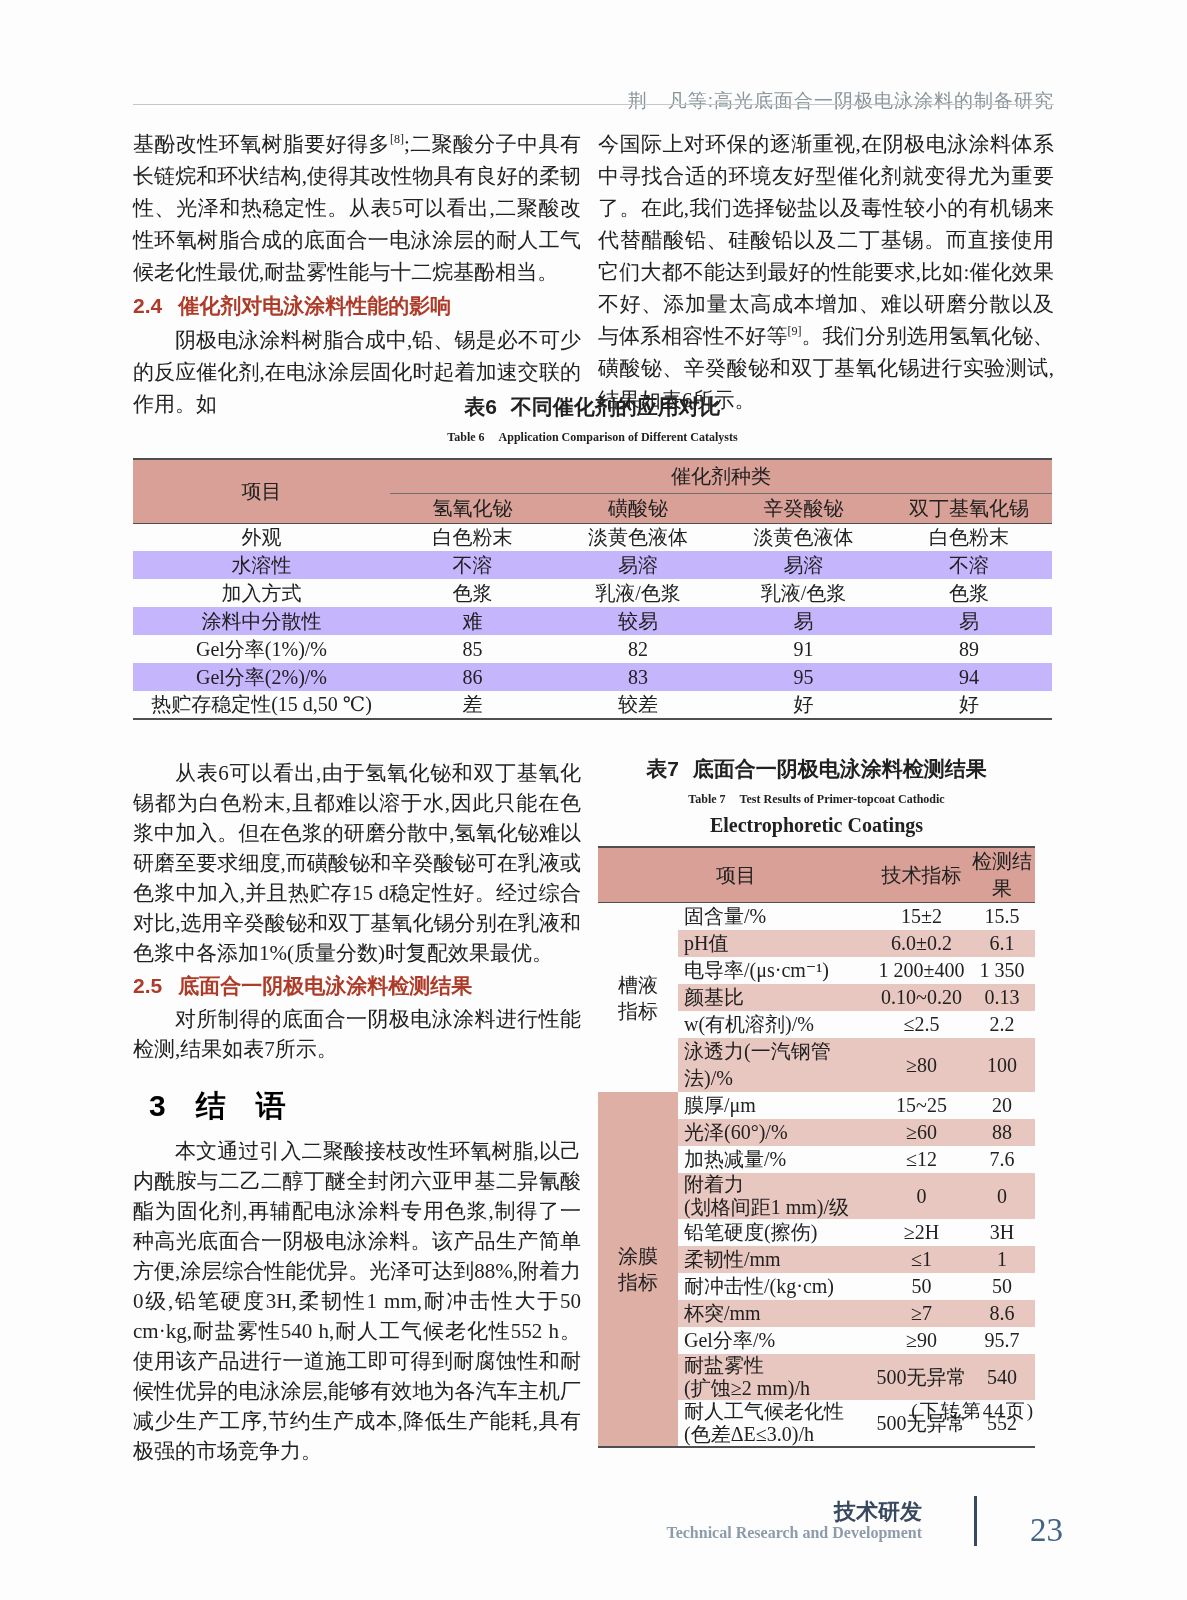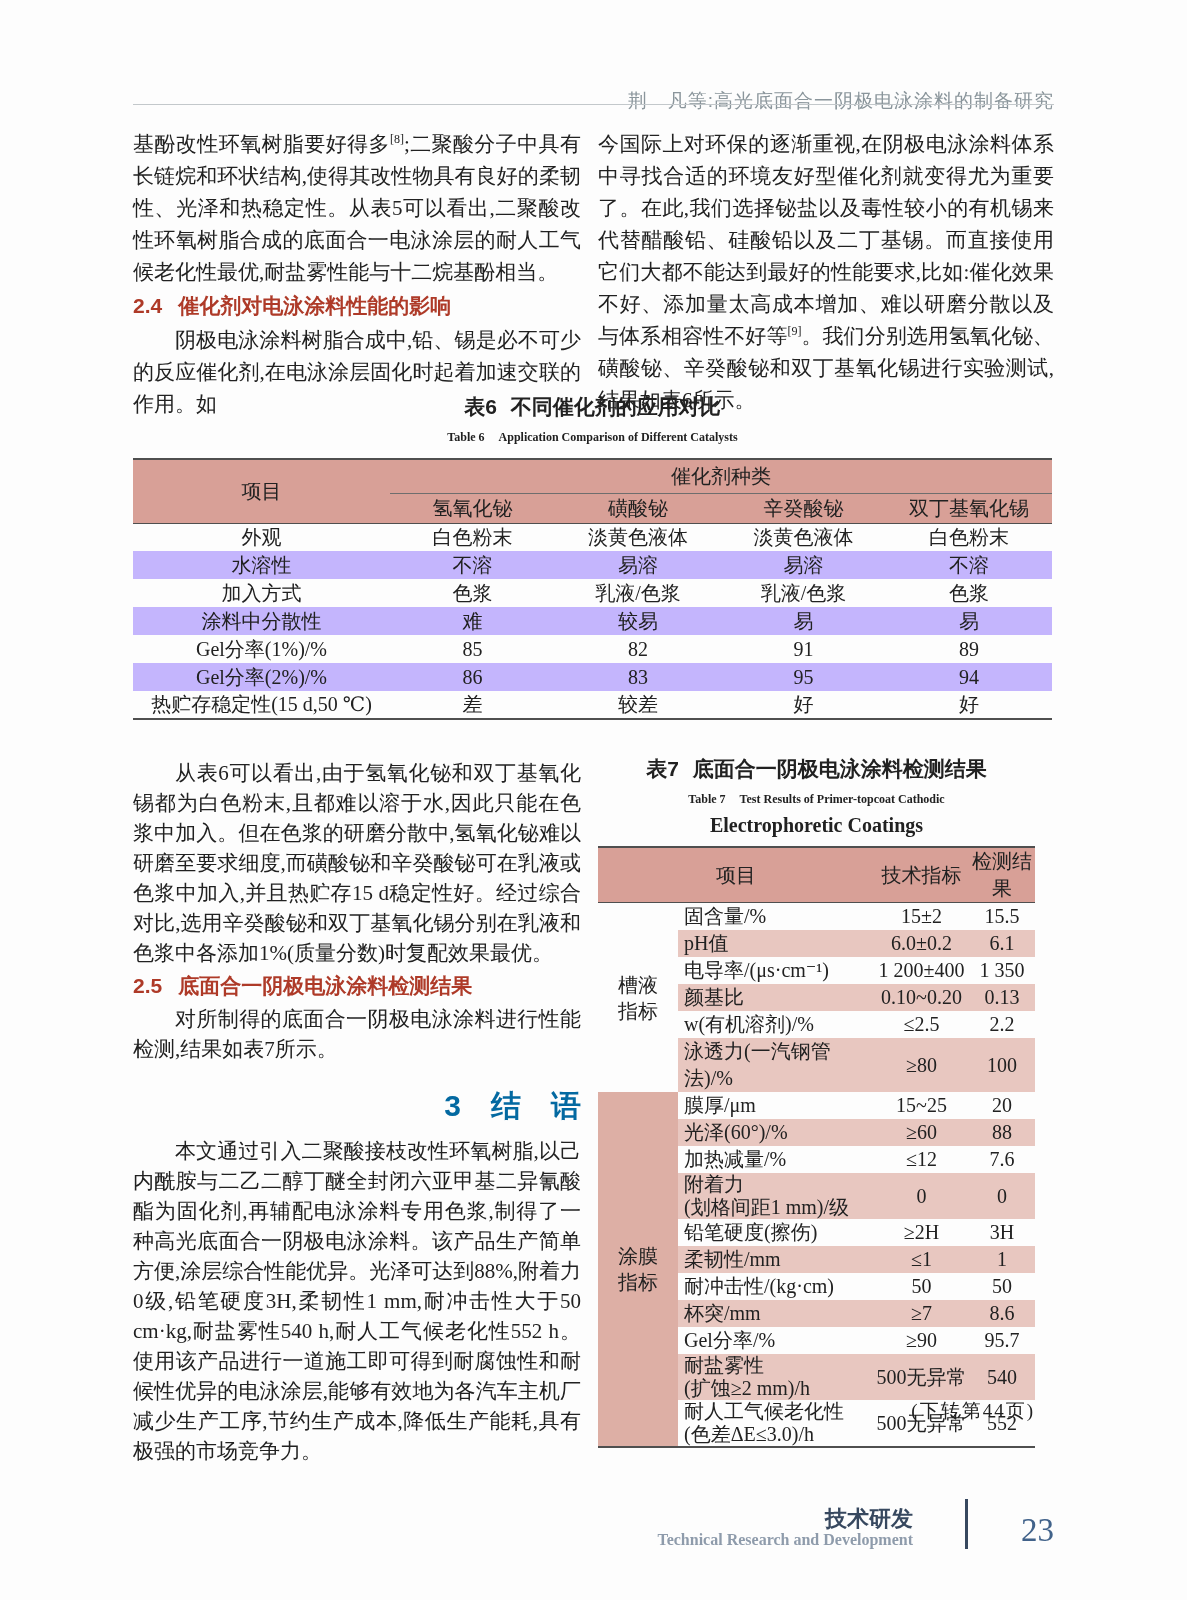--- a/index.html
+++ b/index.html
@@ -17,21 +17,21 @@
   .lower-left { top:758px; left:133px; width:448px; line-height:30px; }
 
   .para { text-align:justify; }
   .indent { text-indent:2em; }
   sup.ref { font-size:12px; line-height:0; }
 
   .red-heading { font-family:"Liberation Sans","DejaVu Sans",sans-serif; font-weight:bold;
     color:#ae3a28; font-size:21px; line-height:32px; margin:2px 0 2px 0; text-align:left; }
   .red-heading .h-num { margin-right:16px; }
   .big-heading { font-family:"Liberation Sans","DejaVu Sans",sans-serif; font-weight:bold;
-    color:#0369a1; font-size:30px; line-height:40px; margin:22px 0 10px 16px; text-align:right; }
+    color:#000000; font-size:30px; line-height:40px; margin:22px 0 10px 16px; text-align:left; }
   .big-heading .h-num { margin-right:30px; }
 
   
   .table6-wrap { position:absolute; top:394px; left:133px; width:919px; }
   .tbl-title-cn { text-align:center; font-family:"Liberation Sans","DejaVu Sans",sans-serif;
     font-weight:bold; font-size:21px; line-height:26px; }
   .tbl-title-en { text-align:center; font-weight:bold; font-size:12px; line-height:26px; margin-top:4px; }
   .title-label { margin-right:14px; }
 
   table.t6 { width:100%; border-collapse:collapse; table-layout:fixed; margin-top:8px;
@@ -57,22 +57,22 @@
   table.t7 tbody tr.alt td { background:#e8c7c0; }
   table.t7 td.group-cell { background:#fdfdfd; text-align:center; line-height:26px; padding:0 14px; }
   table.t7 td.group-cell.shaded { background:#ddafa5; }
   .cell-line { line-height:23px; }
   td.multiline { padding:5px 0 5px 6px; }
 
   .continuation { position:absolute; top:1398px; left:598px; width:437px; text-align:right;
     font-size:19px; letter-spacing:2px; }
 
   
-  .footer { position:absolute; top:1492px; left:133px; width:921px;
-    display:flex; justify-content:flex-end; align-items:flex-end;gap:44px; }
+  .footer { position:absolute; top:1492px; left:142px; width:921px;
+    display:flex; justify-content:flex-end; align-items:center;gap:44px; }
   .footer-text { text-align:right; }
   .footer-cn { font-family:"Liberation Sans","DejaVu Sans",sans-serif; font-weight:bold;
     font-size:22px; color:#37485f; line-height:24px; }
   .footer-en { font-weight:bold; font-size:16px; color:#8e9bab; line-height:18px; }
   .footer-bar { width:3px; height:50px; background:#37485f; margin:0 9px 0 8px; }
   .footer-page { font-size:33px; color:#41628a;margin-top:20px; }
 </style>
 </head>
 <body>
 

